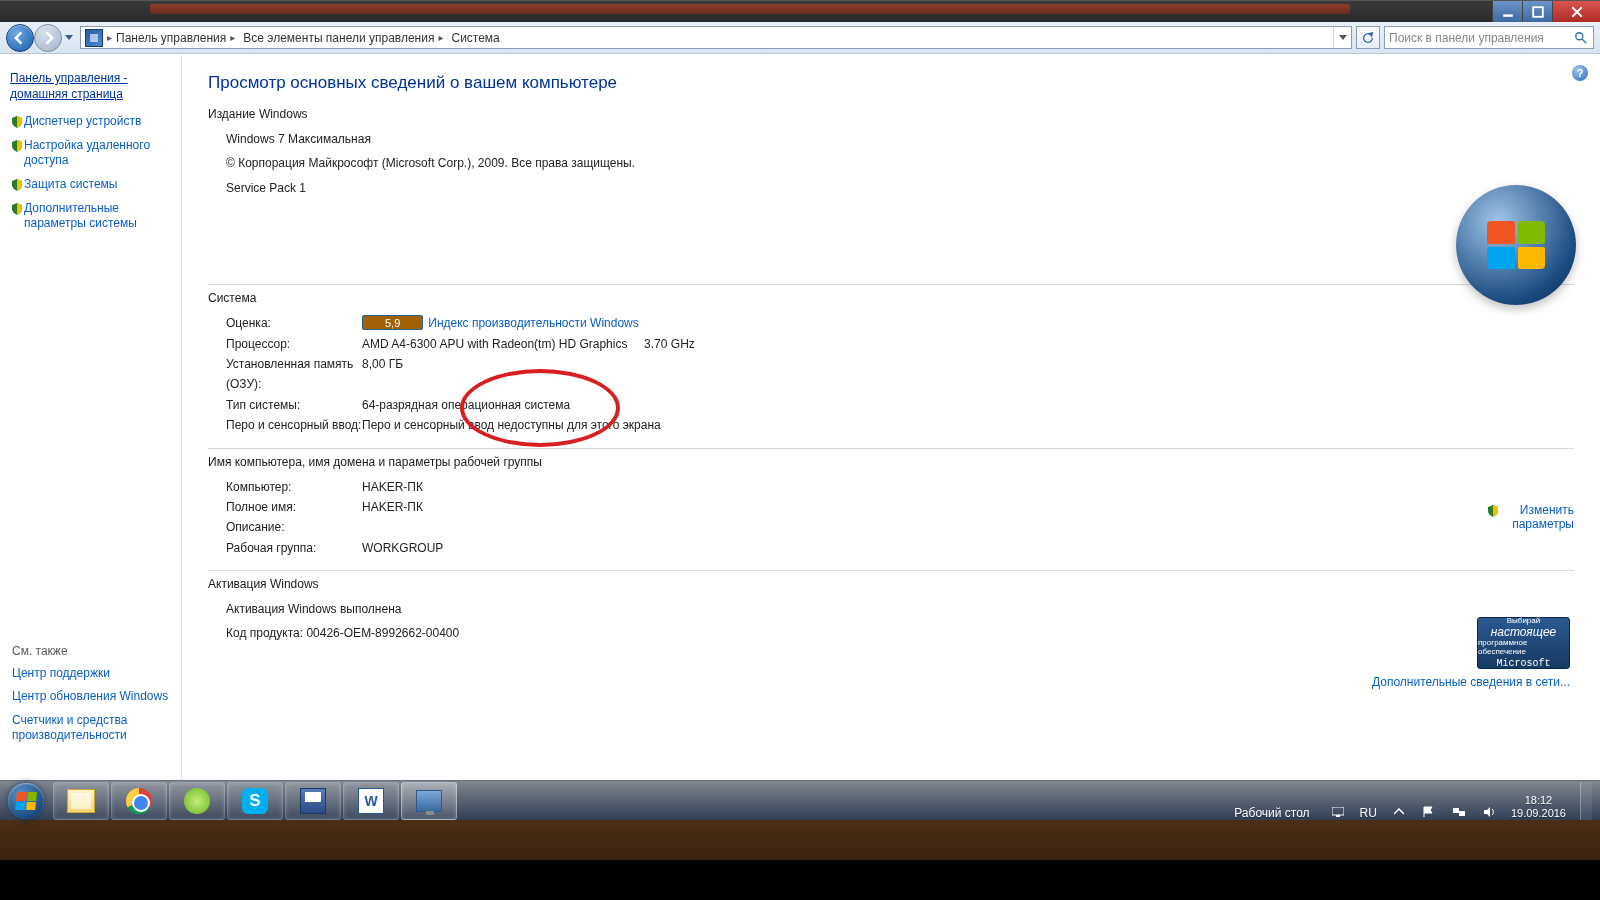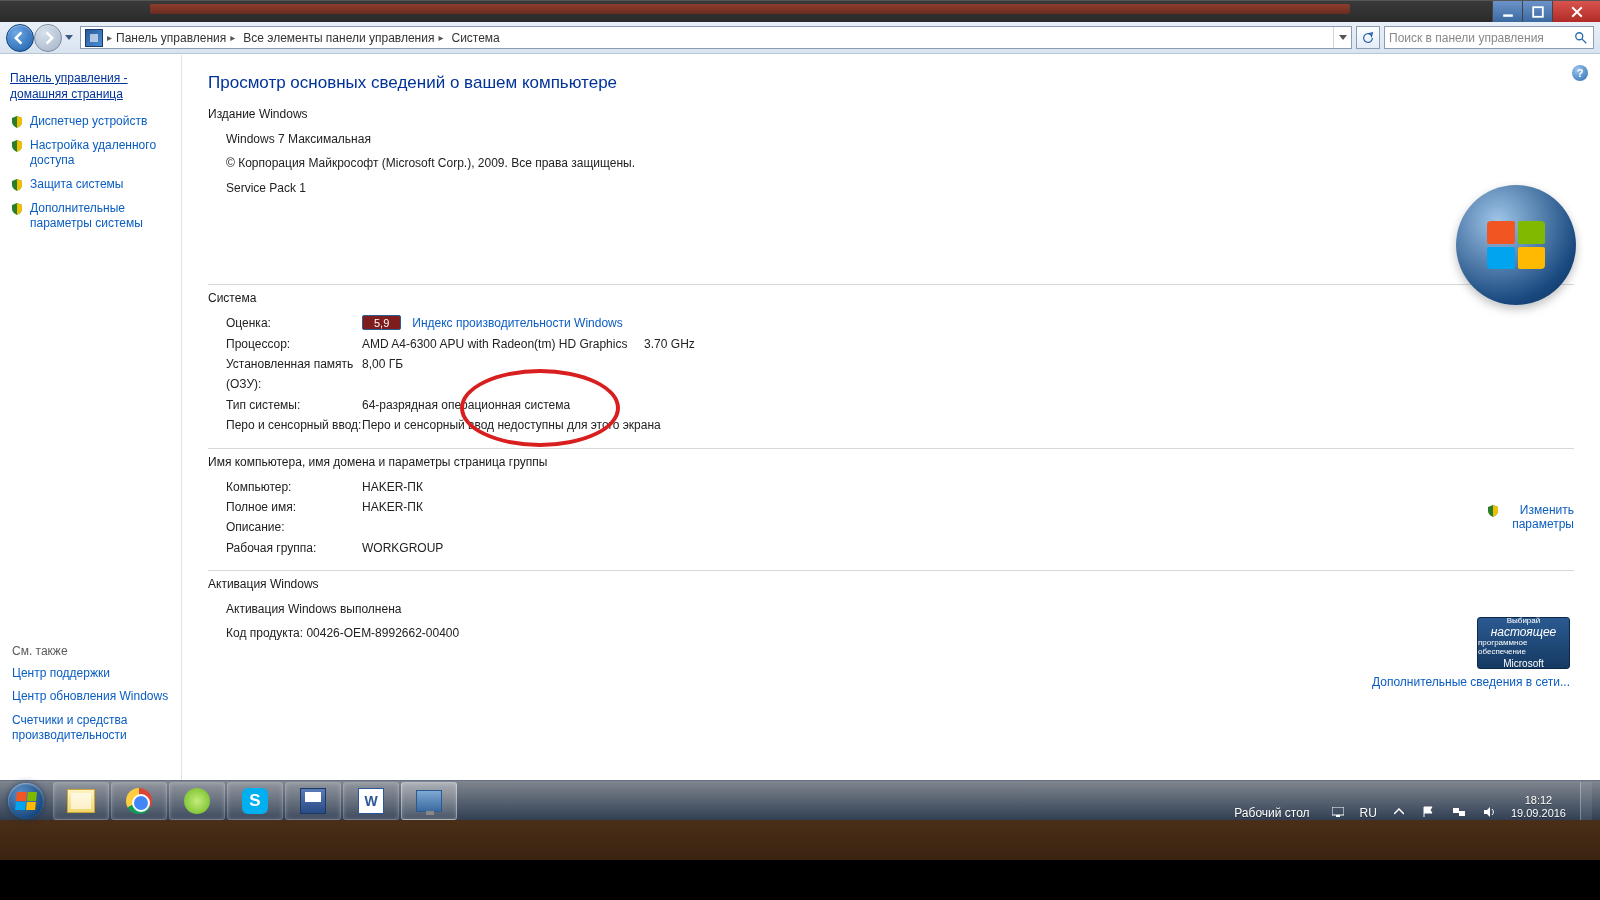--- a/index.html
+++ b/index.html
@@ -27,42 +27,42 @@
 .refresh-btn{ width:24px; height:23px; border:1px solid #8b9db3; background:linear-gradient(#fefefe,#e3ecf7); display:flex; align-items:center; justify-content:center;}
 .searchbox{ width:210px; height:23px; border:1px solid #8b9db3; background:#fff; display:flex; align-items:center; padding:0 4px;}
 .searchbox input{ border:none; outline:none; flex:1; font-size:12px; color:#333; }
 .searchbox input::placeholder{ color:#888;}
 .searchbox .mag{ width:16px; display:flex; align-items:center; justify-content:center;}
 
 
 .main{ height:726px; display:flex; background:#fff; border-top:1px solid #fff;}
 .sidebar{ width:182px; background:#fff; border-right:1px solid #e2e2e2; padding:16px 10px 10px 10px; position:relative;}
 .sidebar .home-link{ color:#003399; font-size:12px; display:block; margin-bottom:12px; line-height:1.3;}
-.sidebar .cp-link{ display:flex; gap:6px; align-items:flex-start; margin-bottom:8px;}
+.sidebar .cp-link{ display:flex; align-items:flex-start; margin-bottom:8px;}
 .shield-ico{ width:14px; height:14px; flex-shrink:0; position:relative; top:1px;}
 .cp-link a{ color:#0a5dc2; font-size:12px; text-decoration:none; line-height:1.3;}
 .sidebar .seealso{ position:absolute; bottom:28px; left:12px; right:10px;}
 .seealso-h{ color:#5a5a5a; font-size:12px; margin-bottom:8px;}
 .seealso a{ display:block; color:#0a5dc2; font-size:12px; text-decoration:none; margin-bottom:8px; line-height:1.3;}
 
 .content{ flex:1; padding:18px 26px 8px 26px; position:relative; overflow:hidden; font-size:12px; color:#222;}
 .help-ico{ position:absolute; top:10px; right:12px; width:16px;height:16px; border-radius:50%; background:radial-gradient(circle at 35% 30%,#9cc6f0,#2a6bb3); color:#fff; font-size:11px; display:flex; align-items:center; justify-content:center; font-weight:bold;}
 h1.section-title{ font-size:17px; font-weight:400; color:#003399; margin-bottom:14px;}
 .subhead{ font-size:12px; color:#1a1a1a; margin:4px 0 8px 0;}
 .indent{ padding-left:18px; margin-bottom:4px; line-height:1.7;}
 .divider{ border-top:1px solid #d8d8d8; margin:12px 0 6px 0;}
 .kv-row{ display:flex; padding-left:18px; line-height:1.7;}
 .kv-label{ width:136px; color:#222;}
 .kv-val{ flex:1;}
 a.inl{ color:#0a5dc2; text-decoration:none;}
-.rating-badge{ display:inline-block; background:#7f1d1d; color:#fff; padding:0 11px; border-radius:2px; font-size:11px; margin-right:11px; border:1px solid #2a5f95; height:15px; line-height:15px;}
+.rating-badge{ display:inline-block; background:#a16207; color:#fff; padding:0 22px; border-radius:2px; font-size:11px; margin-right:5px; border:1px solid #2a5f95; height:15px; line-height:15px;}
 .win-logo-big{ position:absolute; top:130px; right:24px; width:120px; height:120px;}
 .genuine-badge{ position:absolute; right:30px; top:562px; width:93px; height:52px; background:linear-gradient(#2b5a91,#153a63); border:1px solid #0a284a; border-radius:3px; color:#fff; font-size:8px; display:flex; flex-direction:column; align-items:center; justify-content:center; line-height:1.1;}
 .genuine-badge .big{ font-size:12px; font-style:italic;}
-.genuine-badge .ms{ font-size:10px; margin-top:2px;}
+.genuine-badge .ms{ font-size:10px; margin-top:2px;font-family:Liberation Mono, monospace;}
 .more-link{ position:absolute; right:30px; top:620px; font-size:12px;}
 .change-link{ position:absolute; right:26px; top:448px; display:flex; gap:4px; align-items:flex-start;}
 
 
 .red-circle{ position:absolute; border:4px solid #d81e1e; border-radius:50%; width:160px; height:78px; left:278px; top:314px; pointer-events:none;}
 
 
 .taskbar{ height:40px; background:linear-gradient(to bottom, rgba(120,160,200,.55), rgba(50,90,140,.65)); backdrop-filter:blur(2px); display:flex; align-items:center; position:relative; border-top:1px solid rgba(255,255,255,.2);}
 .taskbar::before{ content:""; position:absolute; inset:0; background:linear-gradient(to bottom, rgba(255,255,255,.15), rgba(0,0,0,.15));}
 .start-orb{ width:52px; height:40px; display:flex; align-items:center; justify-content:center; position:relative; z-index:1;}
@@ -262,21 +262,21 @@
         <div class="kv-val">64-разрядная операционная система</div>
       </div>
     <div class="kv-row">
         <div class="kv-label">Перо и сенсорный ввод:</div>
         <div class="kv-val">Перо и сенсорный ввод недоступны для этого экрана</div>
       </div>
 
     <div class="red-circle"></div>
 
     <div class="divider"></div>
-    <div class="subhead">Имя компьютера, имя домена и параметры страница группы</div>
+    <div class="subhead">Имя компьютера, имя домена и параметры рабочей группы</div>
     <div class="kv-row">
         <div class="kv-label">Компьютер:</div>
         <div class="kv-val">HAKER-ПК</div>
       </div>
     <div class="kv-row">
         <div class="kv-label">Полное имя:</div>
         <div class="kv-val">HAKER-ПК</div>
       </div>
     <div class="kv-row">
         <div class="kv-label">Описание:</div>

